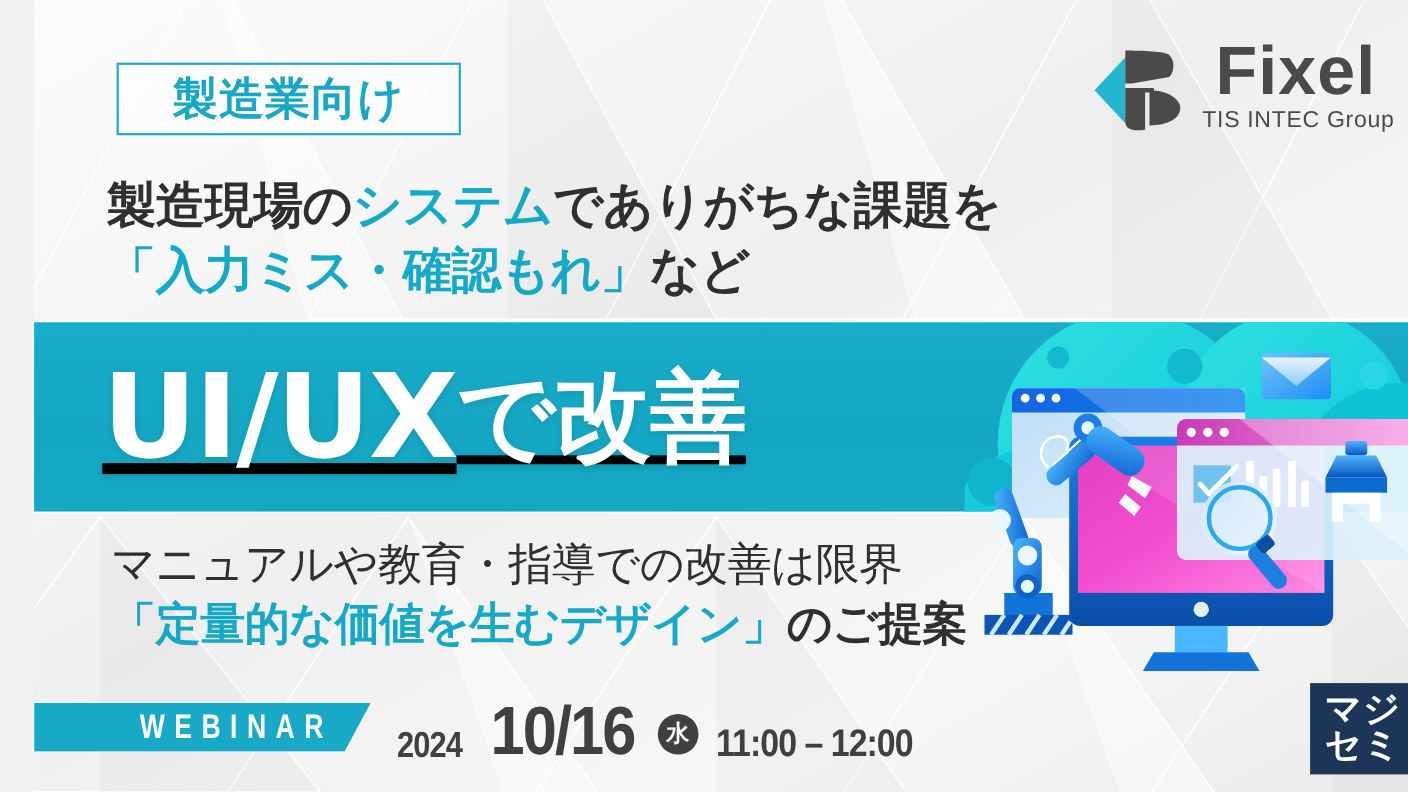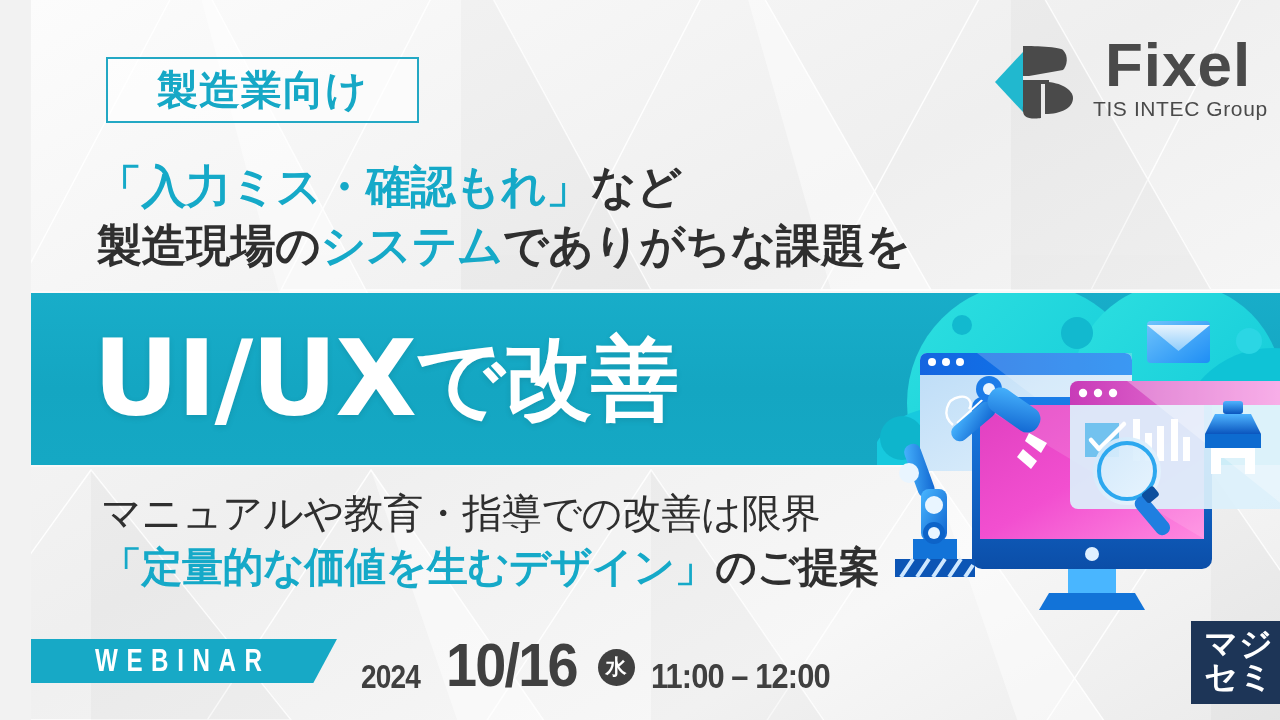--- a/index.html
+++ b/index.html
@@ -50,21 +50,21 @@
   
   .head{position:absolute;left:66px;top:158px;width:960px;}
   .head .l{
     font-size:45px;font-weight:700;line-height:1.30;color:#2f2f2f;white-space:nowrap;
     font-family:"DejaVu Sans","Liberation Sans",sans-serif;letter-spacing:-0.5px;
   }
   .cy{color:#15a9c8;}
 
   
   .hero{
-    position:absolute;left:62px;top:303px;height:152px;display:flex;align-items:center;
+    position:absolute;left:62px;top:303px;height:152px;display:flex;align-items:center;text-decoration:underline;
   }
   .hero-txt{
     font-size:106px;font-weight:700;color:#ffffff;line-height:1;white-space:nowrap;
     font-family:"DejaVu Sans","Liberation Sans",sans-serif;letter-spacing:-2px;
     text-shadow:0 2px 6px rgba(0,0,0,.10);
   }
   .hero-jp{font-size:88px;letter-spacing:-1px;}
 
   
   .sub{position:absolute;left:70px;top:487px;width:880px;}
@@ -75,21 +75,21 @@
   .sub .s2{
     font-size:41px;line-height:1.32;white-space:nowrap;font-weight:700;color:#2f2f2f;
     font-family:"DejaVu Sans","Liberation Sans",sans-serif;letter-spacing:-0.5px;
   }
 
   
   .wb{
     position:absolute;left:0;top:639px;width:306px;height:44px;
     background:#17a9c6;
     clip-path:polygon(0 0,306px 0,278px 52px,0 52px);
-    display:flex;align-items:center;
+    display:flex;align-items:center;padding-left:32px;
   }
   .wb-txt{
     color:#fff;font-size:31px;font-weight:700;letter-spacing:11px;
     margin-left:64px;font-family:"Liberation Sans",sans-serif;
     transform:scaleX(.78);transform-origin:left center;
   }
   .date{position:absolute;left:330px;top:634px;height:62px;display:flex;align-items:flex-end;color:#404040;}
   .d-y{font-size:33px;font-weight:700;letter-spacing:-1px;transform:scaleX(.85);transform-origin:left bottom;}
   .d-m{font-size:62px;font-weight:700;letter-spacing:-2px;margin-left:16px;line-height:1;transform:scaleX(.9);transform-origin:left bottom;}
   .d-dow{
@@ -324,24 +324,24 @@
         <path d="M34 44 L60 44 L60 48 L52 48 L52 82 C52 82 40 84 36 80 C33 77 34 70 34 70 Z" fill="#4a4a4a"></path>
         <path d="M56 46 C72 46 84 54 84 62 C84 72 72 78 56 78 Z" fill="#4a4a4a"></path>
       </svg>
     </div>
     <div class="logo-name">Fixel</div>
     <div class="logo-sub">TIS INTEC Group</div>
   </div>
 
   <div class="head">
     <div class="l">
-      <span class="cy">「入力ミス・確認もれ」</span><span>など</span>
+      <span>製造現場の</span><span class="cy">システム</span><span>でありがちな課題を</span>
     </div>
     <div class="l">
-      <span>製造現場の</span><span class="cy">システム</span><span>でありがちな課題を</span>
+      <span class="cy">「入力ミス・確認もれ」</span><span>など</span>
     </div>
   </div>
 
   <div class="hero">
     <span class="hero-txt">UI/UX</span>
       <span class="hero-txt hero-jp">で改善</span>
   </div>
 
   <div class="sub">
     <div class="s1">マニュアルや教育・指導での改善は限界</div>

